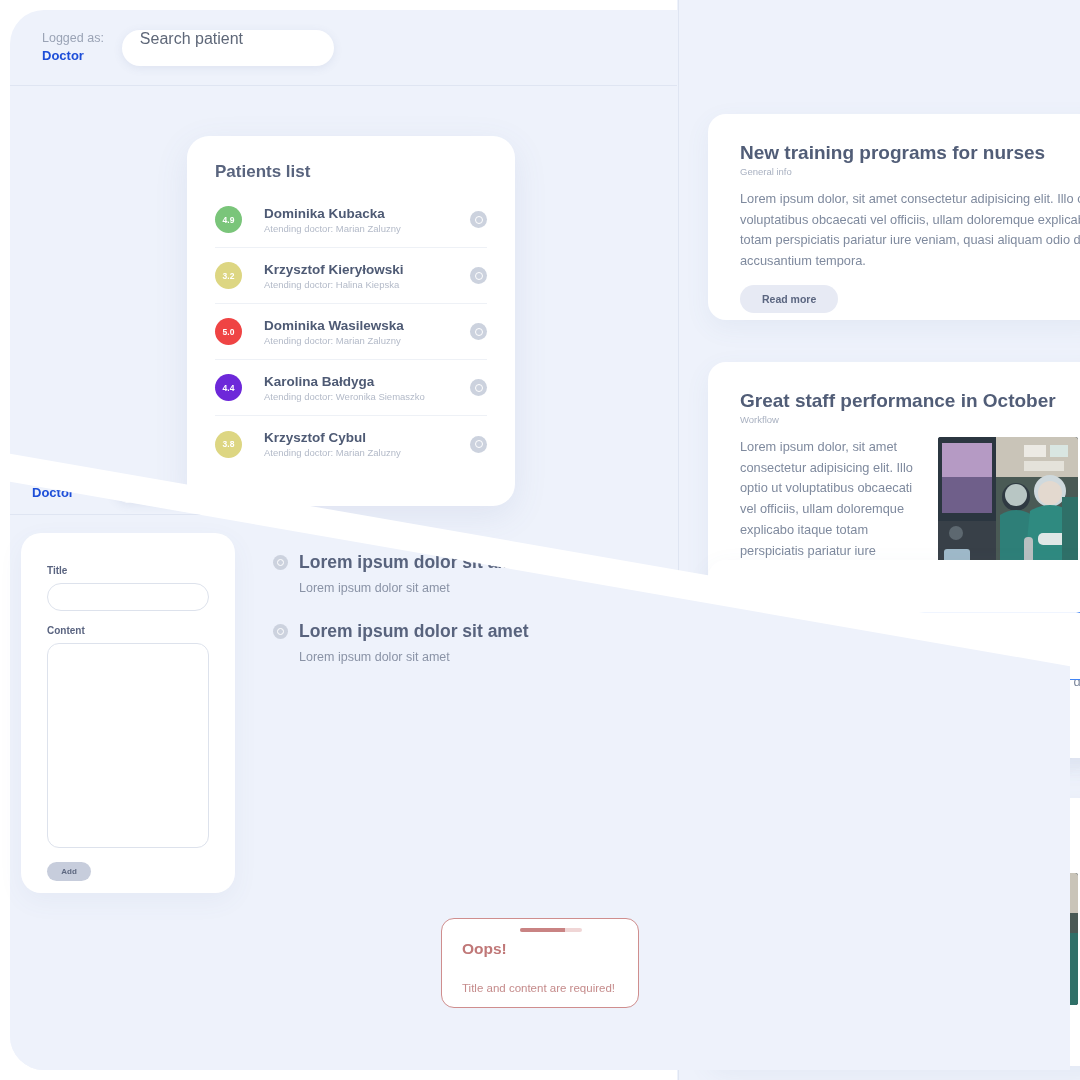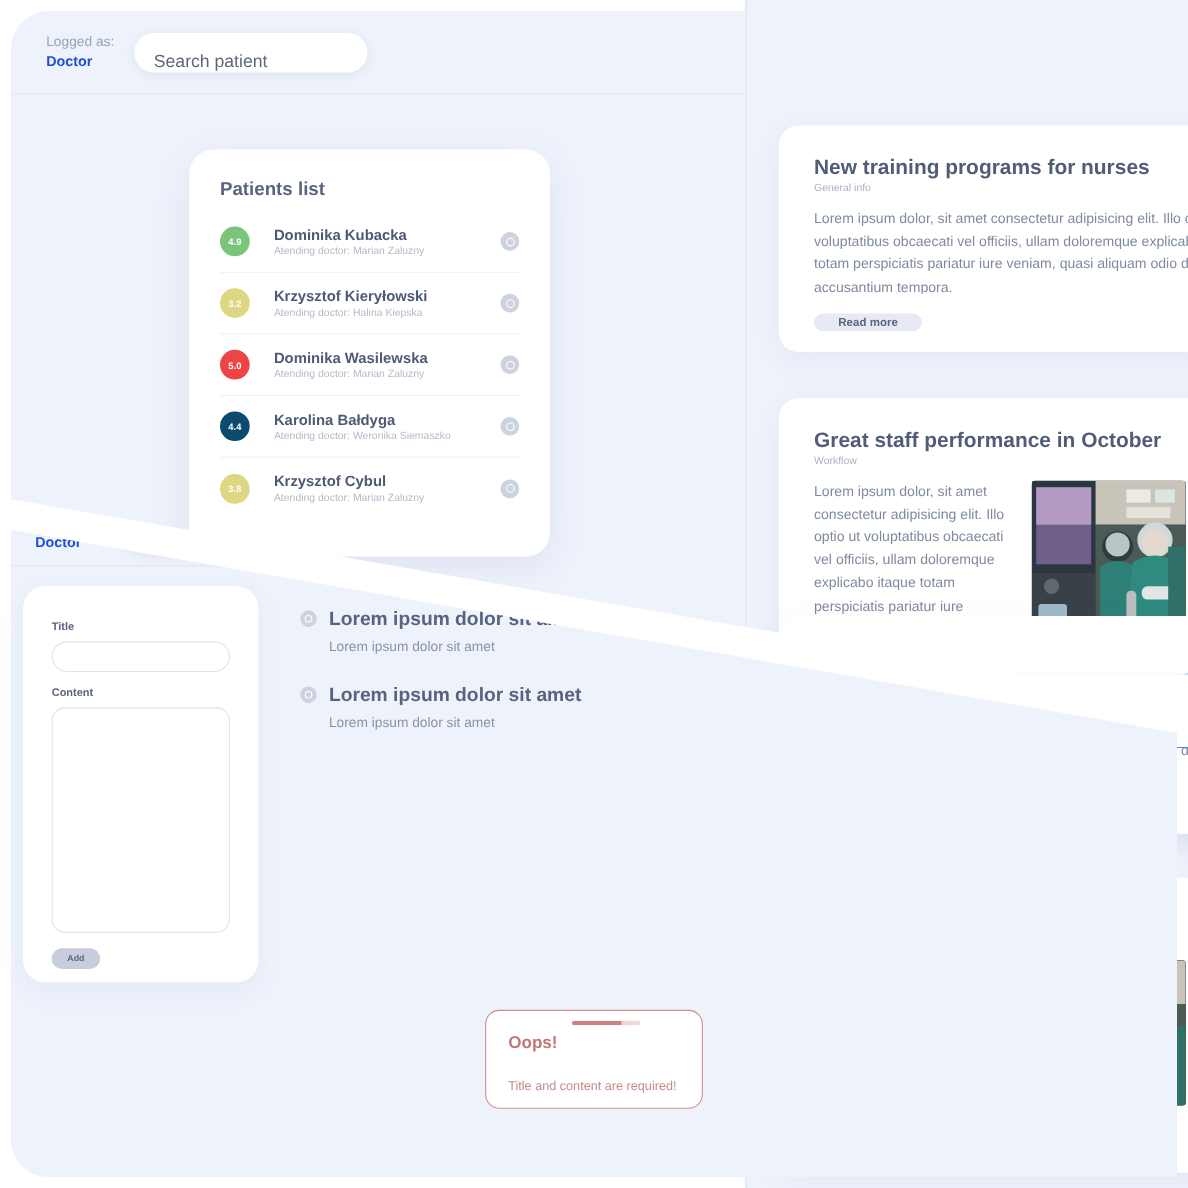--- a/index.html
+++ b/index.html
@@ -31,42 +31,42 @@
   .logged-as { line-height: 1.35; }
   .logged-as .lbl { font-size: 12.5px; color: #9aa3b5; }
   .logged-as .role { font-size: 13px; color: #1d4ed8; font-weight: bold; }
 
   .search-box {
     margin-left: 18px;
     width: 212px; height: 36px;
     background: #ffffff;
     border-radius: 20px;
     box-shadow: 0 2px 10px rgba(80,100,150,.10);
-    display: flex; align-items: flex-end;
+    display: flex; align-items: flex-start;
     padding: 0 18px;
     font-size: 16px; color: #6c7policy;
     color: #5d6symbol;
   }
   .search-box .ph { font-size: 16px; color: #5e6778; white-space: nowrap; }
 
   
   .room-header {
     display: flex; align-items: center; justify-content: center;
     gap: 11px; margin-top: 22px;
   }
   .room-title { font-size: 19px; font-weight: bold; color: #56607a; letter-spacing: .2px; }
   .room-tab {
     width: 21px; height: 21px; border-radius: 50%;
     background: #ffffff; color: #7b8598;
     font-size: 10px; display: flex; align-items: center; justify-content: center;
   }
 
   
   .patients-card {
-    position: absolute; left: 172px; top: 136px;
+    position: absolute; left: 187px; top: 136px;
     width: 328px; height: 370px;
     background: #ffffff; border-radius: 22px;
     box-shadow: 0 10px 34px rgba(90,110,160,.10);
     padding: 26px 28px 0 28px;
     overflow: hidden;
   }
   .patients-title { font-size: 17px; font-weight: bold; color: #5a6party; color:#59647e; margin-bottom: 10px; }
 
   .p-row {
     display: flex; align-items: center;
@@ -117,21 +117,21 @@
   .art-body { font-size: 12.8px; line-height: 1.62; color: #7f8a9e; }
   .art-flex { display: flex; gap: 16px; }
   .art-photo {
     width: 140px; height: 132px; flex: none;
     border-radius: 3px; overflow: hidden; position: relative;
     background: #2e3a42;
   }
   .read-more {
     margin-top: 18px;
     display: inline-flex; align-items: center; justify-content: center;
-    height: 16px; padding: 0 22px;
+    height: 28px; padding: 0 22px;
     background: #e7eaf4; border-radius: 14px;
     font-size: 10.5px; font-weight: bold; color: #5d6symbol; color:#5c6symbol;
     color: #5b6680;
   }
 
   
   .overlay-shot {
     position: absolute; left: 0; top: 0;
     width: 1080px; height: 1080px;
     clip-path: polygon(0 480px, 1080px 668px, 1080px 1080px, 0 1080px);
@@ -260,21 +260,21 @@
     <div class="p-row">
       <div class="p-score" style="background:#ef4444">5.0</div>
       <div class="p-info">
         <div class="p-name">Dominika Wasilewska</div>
         <div class="p-doc">Atending doctor: Marian Zaluzny</div>
       </div>
       <div class="p-act"></div>
     </div>
 
     <div class="p-row">
-      <div class="p-score" style="background:#0c4a6e">4.4</div>
+      <div class="p-score" style="background:#6d28d9">4.4</div>
       <div class="p-info">
         <div class="p-name">Karolina Bałdyga</div>
         <div class="p-doc">Atending doctor: Weronika Siemaszko</div>
       </div>
       <div class="p-act"></div>
     </div>
 
     <div class="p-row">
       <div class="p-score" style="background:#ddd682">3.8</div>
       <div class="p-info">

